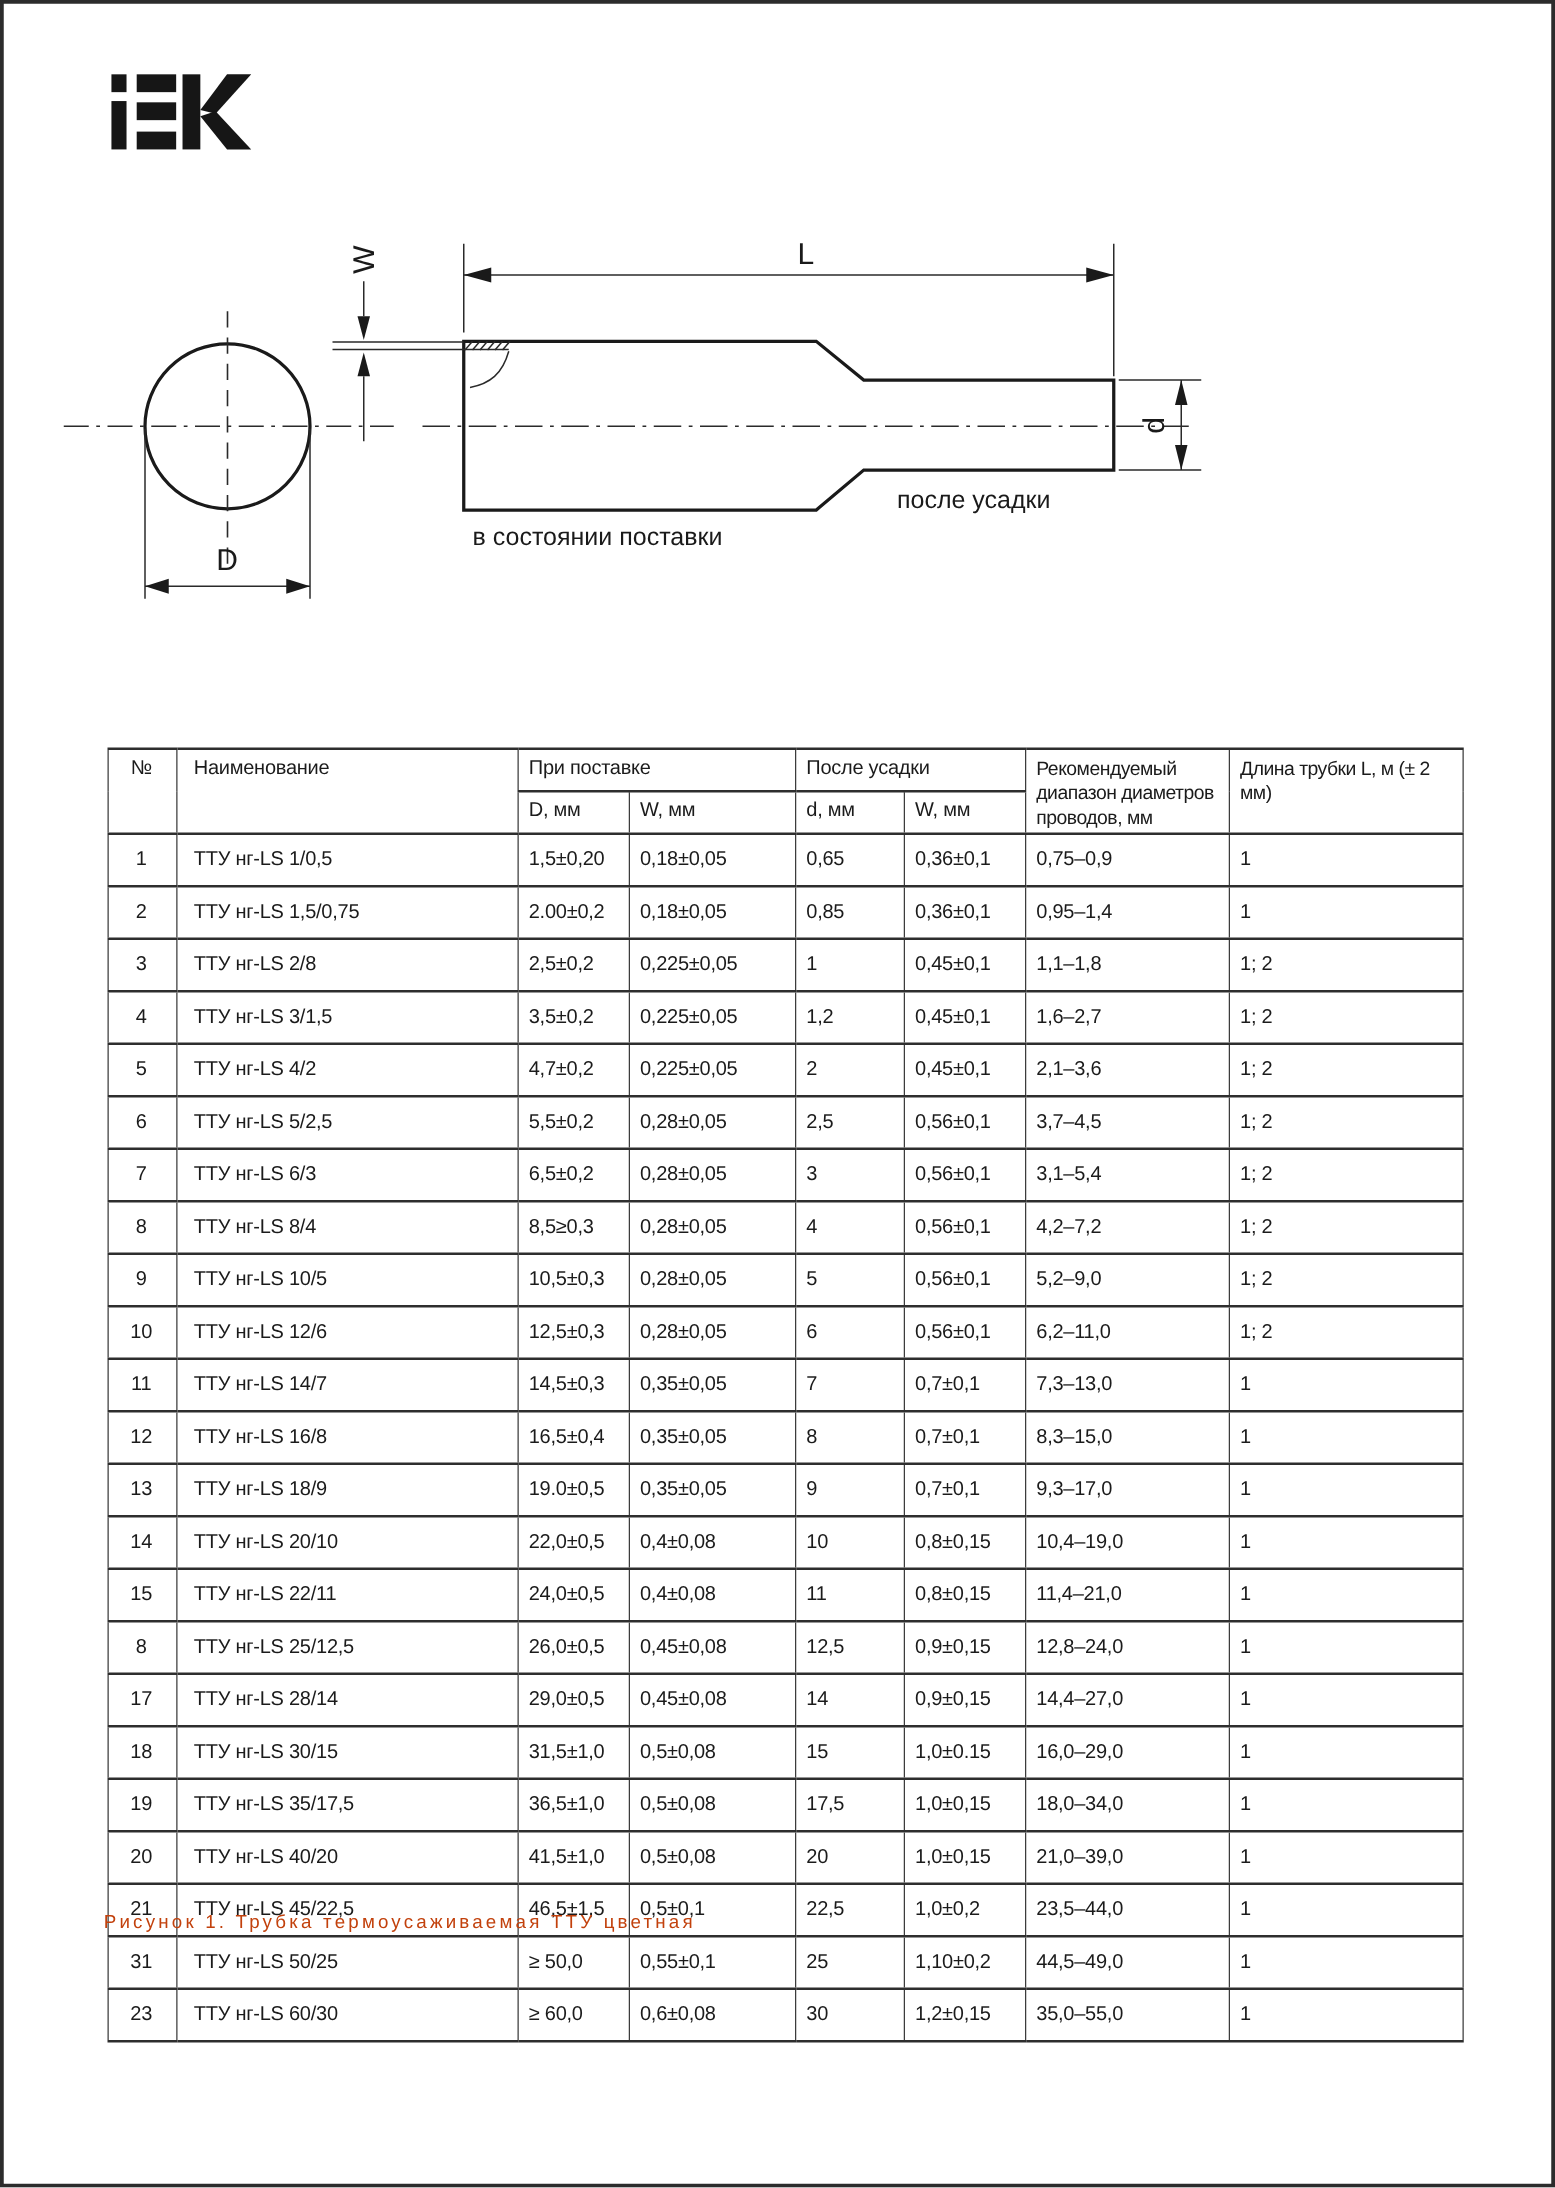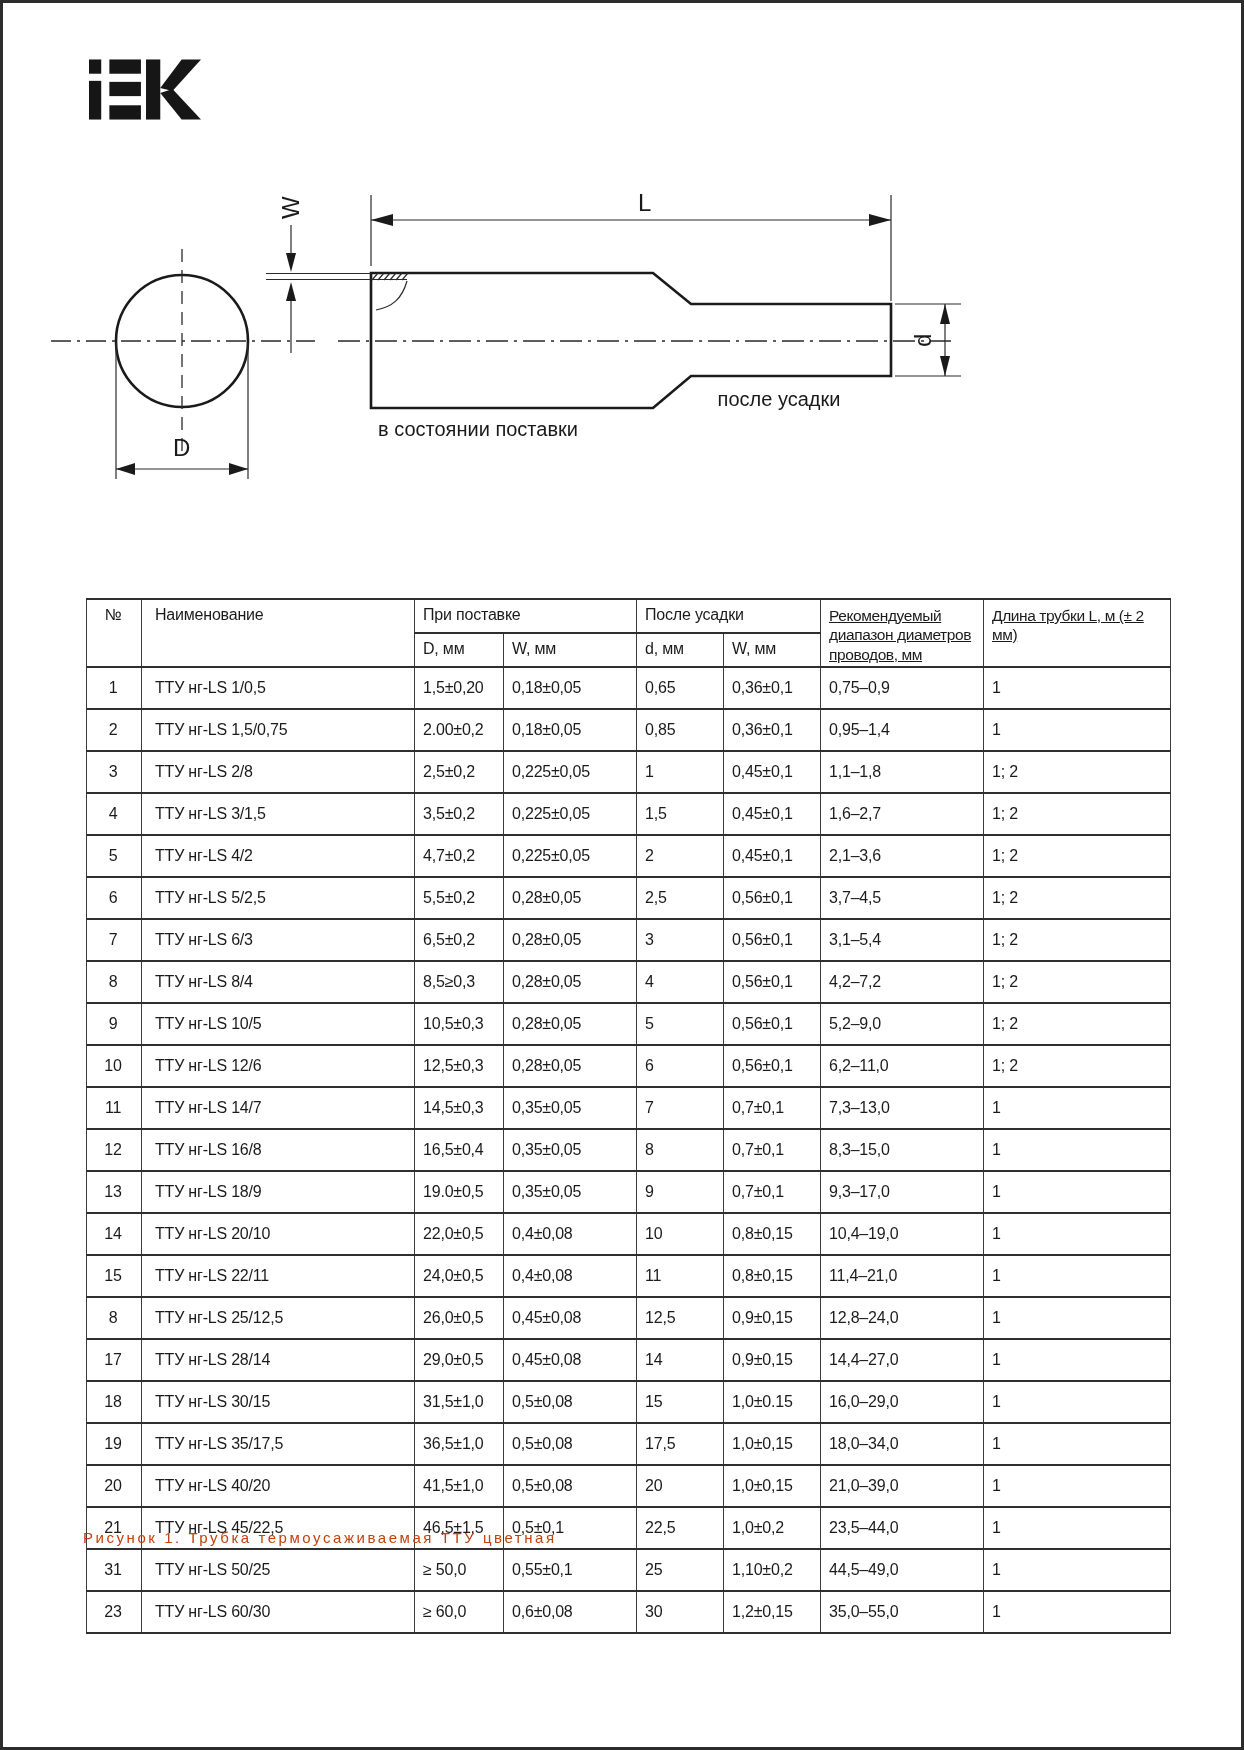--- a/index.html
+++ b/index.html
@@ -36,21 +36,21 @@
     border-left:1px solid #3c3c3c;
     border-right:1px solid #3c3c3c;
     font-weight:normal;
     padding:2px 4px 2px 8px;
     text-align:left;
     overflow:hidden;
     white-space:nowrap;
   }
   .spec-table thead th{vertical-align:top;padding-top:6px;white-space:normal;}
   .spec-table .h-wrap{white-space:normal;line-height:1.25;}
-  .spec-table th.small-h{font-size:15.5px;letter-spacing:-0.4px;text-decoration:underline;}
+  .spec-table th.small-h{font-size:15.5px;letter-spacing:-0.4px;}
   .spec-table td{vertical-align:middle;height:36px;}
   .spec-table .col-num{text-align:center;padding-left:2px;}
   .spec-table td.col-name{padding-left:13px;}
   .spec-table th.col-name-h{padding-left:13px;margin-top:23px;}
   .caption{
     position:absolute;left:80px;top:1526px;
     font-size:15px;
     letter-spacing:0.17em;
     color:#c2410c;
     white-space:nowrap;
@@ -191,21 +191,21 @@
       <td>0,45±0,1</td>
       <td>1,1–1,8</td>
       <td>1; 2</td>
     </tr>
 
     <tr>
       <td class="col-num">4</td>
       <td class="col-name">ТТУ нг-LS 3/1,5</td>
       <td>3,5±0,2</td>
       <td>0,225±0,05</td>
-      <td>1,5</td>
+      <td>1,2</td>
       <td>0,45±0,1</td>
       <td>1,6–2,7</td>
       <td>1; 2</td>
     </tr>
 
     <tr>
       <td class="col-num">5</td>
       <td class="col-name">ТТУ нг-LS 4/2</td>
       <td>4,7±0,2</td>
       <td>0,225±0,05</td>

